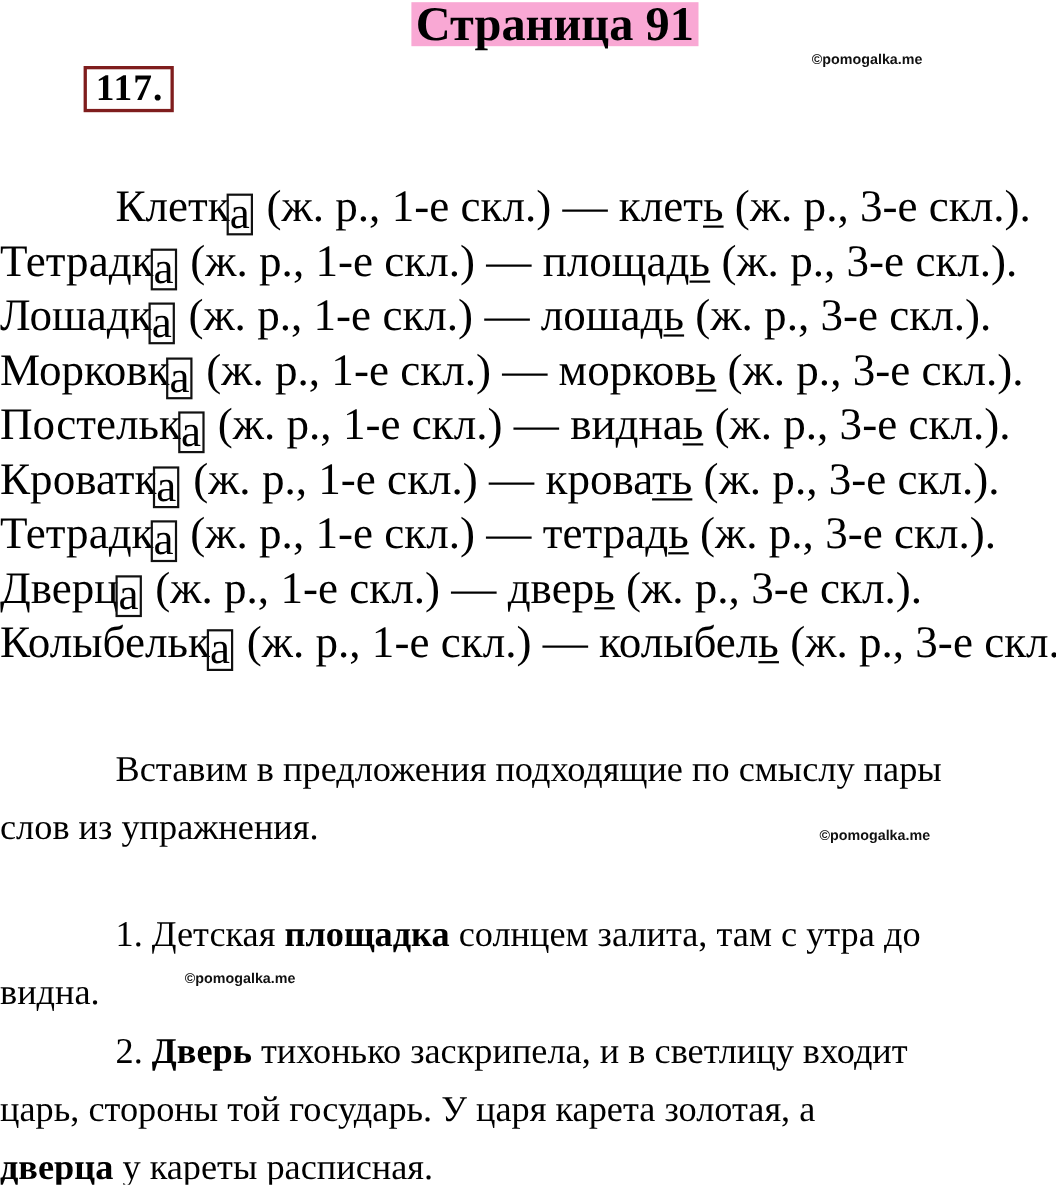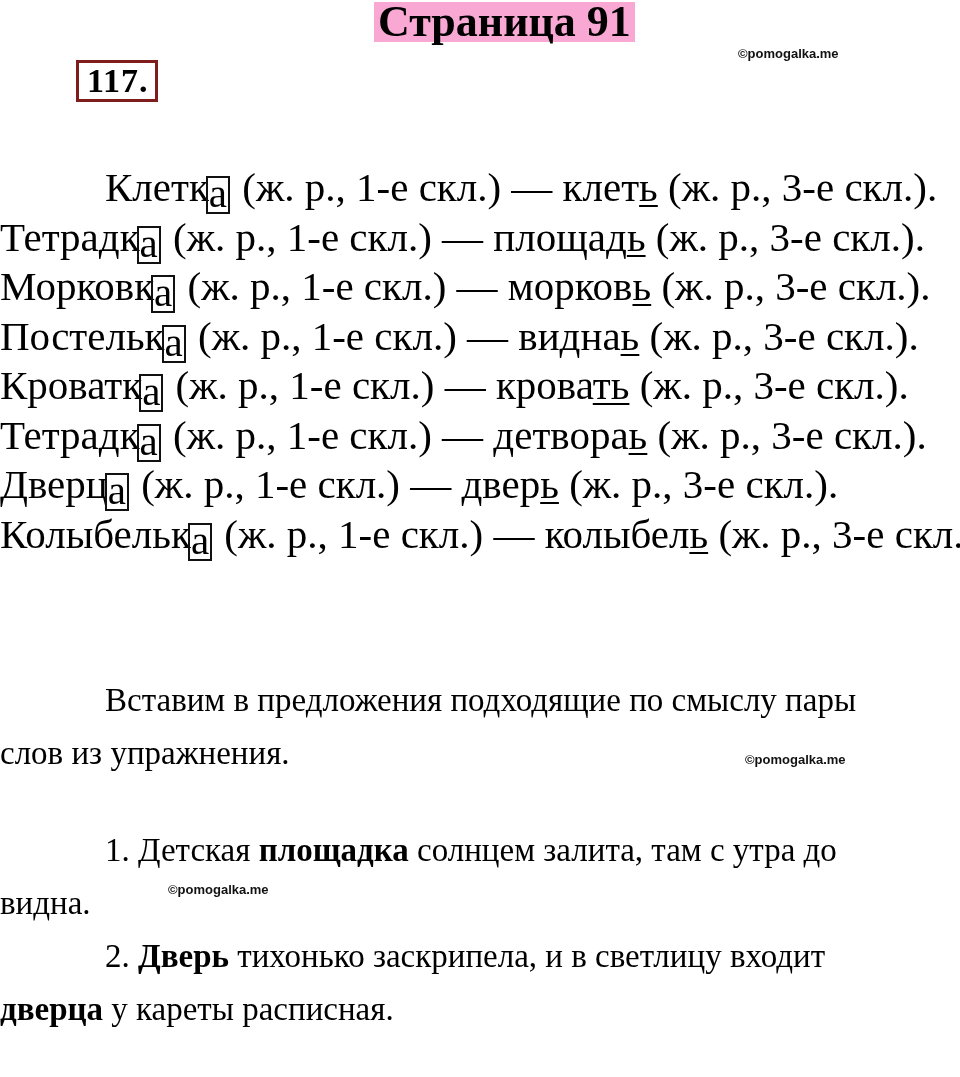--- a/index.html
+++ b/index.html
@@ -53,30 +53,33 @@
 
 <div class="lines">
 
   <div class="line indent">
     <span>Клетк</span><span class="boxed">а</span><span> (ж. р., 1-е скл.) — </span><span>клет</span><span class="ul">ь</span><span> (ж. р., 3-е скл.).</span>
   </div>
   <div class="line">
     <span>Тетрадк</span><span class="boxed">а</span><span> (ж. р., 1-е скл.) — </span><span>площад</span><span class="ul">ь</span><span> (ж. р., 3-е скл.).</span>
   </div>
   <div class="line">
+    <span>Лошадк</span><span class="boxed">а</span><span> (ж. р., 1-е скл.) — </span><span>лошад</span><span class="ul">ь</span><span> (ж. р., 3-е скл.).</span>
+  </div>
+  <div class="line">
     <span>Морковк</span><span class="boxed">а</span><span> (ж. р., 1-е скл.) — </span><span>морков</span><span class="ul">ь</span><span> (ж. р., 3-е скл.).</span>
   </div>
   <div class="line">
     <span>Постельк</span><span class="boxed">а</span><span> (ж. р., 1-е скл.) — </span><span>видна</span><span class="ul">ь</span><span> (ж. р., 3-е скл.).</span>
   </div>
   <div class="line">
     <span>Кроватк</span><span class="boxed">а</span><span> (ж. р., 1-е скл.) — </span><span>крова</span><span class="ul">ть</span><span> (ж. р., 3-е скл.).</span>
   </div>
   <div class="line">
-    <span>Тетрадк</span><span class="boxed">а</span><span> (ж. р., 1-е скл.) — </span><span>детвора</span><span class="ul">ь</span><span> (ж. р., 3-е скл.).</span>
+    <span>Тетрадк</span><span class="boxed">а</span><span> (ж. р., 1-е скл.) — </span><span>тетрад</span><span class="ul">ь</span><span> (ж. р., 3-е скл.).</span>
   </div>
   <div class="line">
     <span>Дверц</span><span class="boxed">а</span><span> (ж. р., 1-е скл.) — </span><span>двер</span><span class="ul">ь</span><span> (ж. р., 3-е скл.).</span>
   </div>
   <div class="line">
     <span>Колыбельк</span><span class="boxed">а</span><span> (ж. р., 1-е скл.) — </span><span>колыбел</span><span class="ul">ь</span><span> (ж. р., 3-е скл.).</span>
   </div>
 </div>
 
 <div class="para" style="top:674px;">
@@ -86,14 +89,15 @@
 <div class="wm" style="left:745px; top:752px;">©pomogalka.me</div>
 
 <div class="para" style="top:824px;">
   <div class="indent"><span>1. Детская </span><b>площадка</b><span> солнцем залита, там с утра до</span></div>
   <div>видна.</div>
 </div>
 <div class="wm" style="left:168px; top:882px;">©pomogalka.me</div>
 
 <div class="para" style="top:930px;">
   <div class="indent"><span>2. </span><b>Дверь</b><span> тихонько заскрипела, и в светлицу входит</span></div>
+  <div>царь, стороны той государь. У царя карета золотая, а</div>
   <div><b>дверца</b><span> у кареты расписная.</span></div>
 </div>
 
 </body></html>

